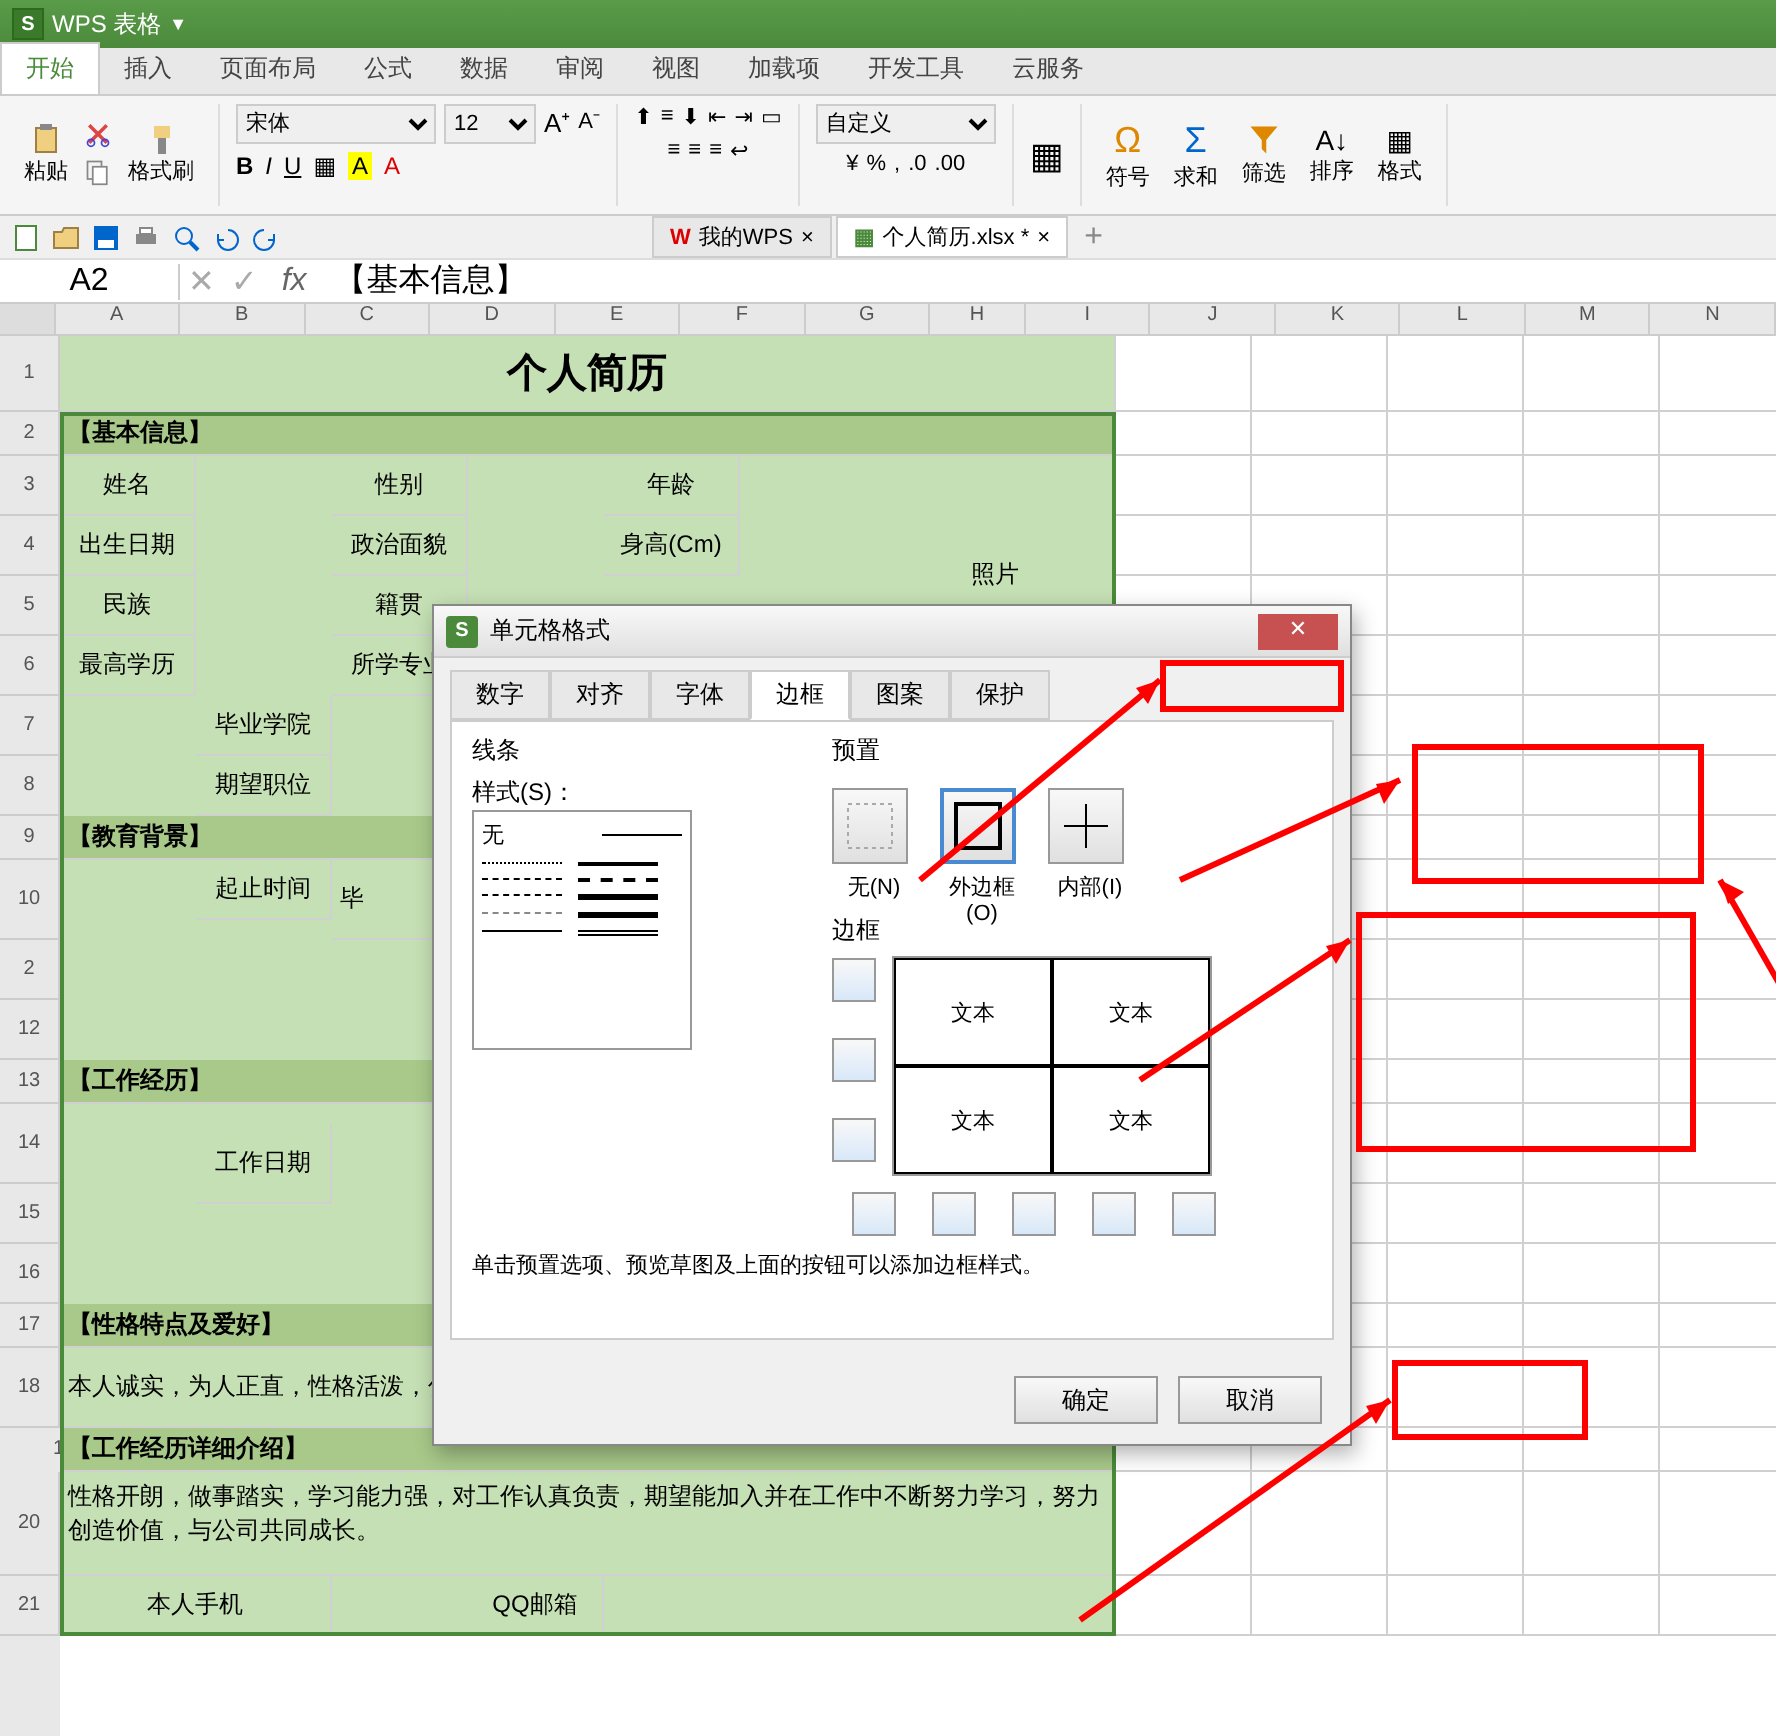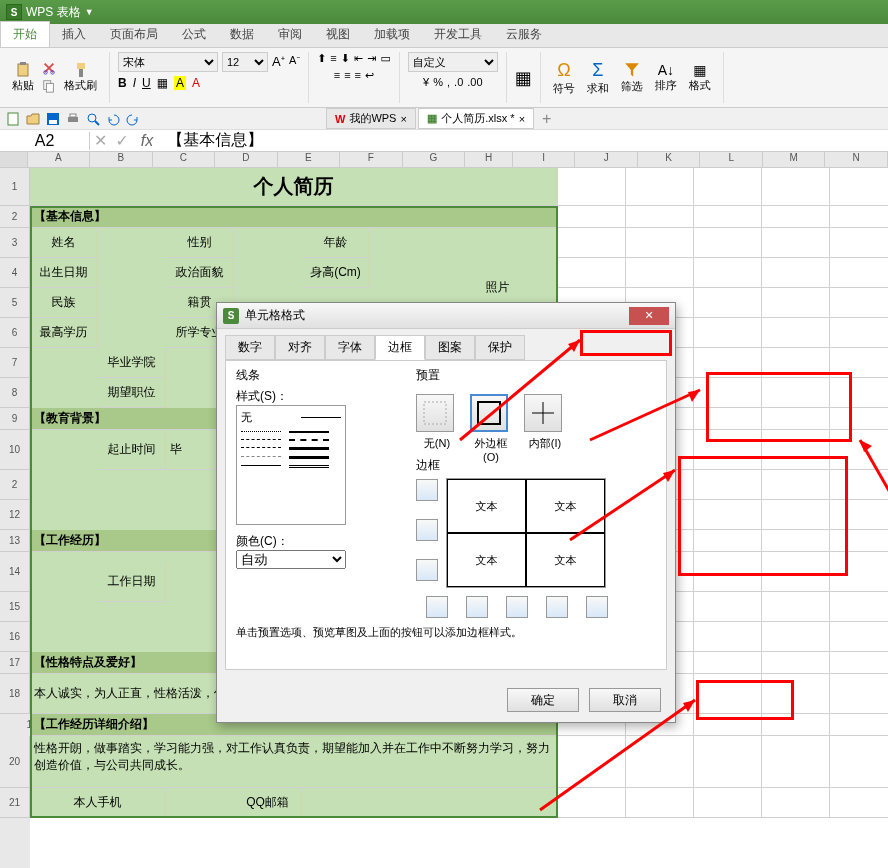--- a/index.html
+++ b/index.html
@@ -410,21 +410,21 @@
         <div class="cell " style="left: 136px; top: 90px; width: 68px; height: 30px; justify-content: center;">政治面貌</div>
         <div class="cell " style="left: 272px; top: 90px; width: 68px; height: 30px; justify-content: center;">身高(Cm)</div>
         <div class="cell " style="left: 408px; top: 60px; width: 120px; height: 120px; justify-content: center;">照片</div>
         <div class="cell " style="left: 0px; top: 120px; width: 68px; height: 30px; justify-content: center;">民族</div>
         <div class="cell " style="left: 136px; top: 120px; width: 68px; height: 30px; justify-content: center;">籍贯</div>
         <div class="cell " style="left: 0px; top: 150px; width: 68px; height: 30px; justify-content: center;">最高学历</div>
         <div class="cell " style="left: 136px; top: 150px; width: 68px; height: 30px; justify-content: center;">所学专业</div>
         <div class="cell " style="left: 68px; top: 180px; width: 68px; height: 30px; justify-content: center;">毕业学院</div>
         <div class="cell " style="left: 68px; top: 210px; width: 68px; height: 30px; justify-content: center;">期望职位</div>
         <div class="cell section" style="left: 0px; top: 240px; width: 528px; height: 22px;">【教育背景】</div>
-        <div class="cell " style="left: 68px; top: 262px; width: 68px; height: 40px; justify-content: center;">起止时间</div>
+        <div class="cell " style="left: 68px; top: 262px; width: 68px; height: 30px; justify-content: center;">起止时间</div>
         <div class="cell " style="left: 136px; top: 262px; width: 68px; height: 40px;">毕</div>
         <div class="cell section" style="left: 0px; top: 362px; width: 528px; height: 22px;">【工作经历】</div>
         <div class="cell " style="left: 68px; top: 384px; width: 68px; height: 40px; justify-content: center; margin-top: 10px;">工作日期</div>
         <div class="cell section" style="left: 0px; top: 484px; width: 528px; height: 22px;">【性格特点及爱好】</div>
         <div class="cell " style="left: 0px; top: 506px; width: 528px; height: 40px;">本人诚实，为人正直，性格活泼，倘</div>
         <div class="cell section" style="left: 0px; top: 546px; width: 528px; height: 22px;">【工作经历详细介绍】</div>
         <div class="cell " style="left: 0px; top: 620px; width: 136px; height: 30px; justify-content: center;">本人手机</div>
         <div class="cell " style="left: 0px; top: 568px; width: 528px; height: 52px; white-space: normal; align-items: flex-start; padding-top: 4px;">性格开朗，做事踏实，学习能力强，对工作认真负责，期望能加入并在工作中不断努力学习，努力创造价值，与公司共同成长。</div>
         <div class="cell " style="left: 204px; top: 620px; width: 68px; height: 30px; justify-content: center;">QQ邮箱</div>
         <div class="selection-border" style="left: 0px; top: 38px; width: 528px; height: 612px;"></div>
@@ -469,24 +469,20 @@
           </div>
         <div style="display:flex;gap:8px;">
             <div style="width:40px;border-top:1px dashed #888;"></div>
             <div style="width:40px;border-top:3px solid #000;"></div>
           </div>
         <div style="display:flex;gap:8px;">
             <div style="width:40px;border-top:1px solid #000;"></div>
             <div style="width:40px;border-top:3px double #000;"></div>
           </div>
       </div>
-      <div class="color-sel">
-        <div>颜色(C)：</div>
-        <select><option>自动</option></select>
-      </div>
     </div>
     <div class="preset-section">
       <div>预置</div>
       <div class="preset-btns">
         <div class="preset-btn"><div class="pb-icon">
               <svg width="30" height="30" viewBox="0 0 30 30">
                 <rect x="4" y="4" width="22" height="22" fill="none" stroke="#aaa" stroke-dasharray="2"></rect>
               </svg>
             </div><span>无(N)</span></div>
         <div class="preset-btn"><div class="pb-icon" style="border:2px solid #4a8ad0;">

